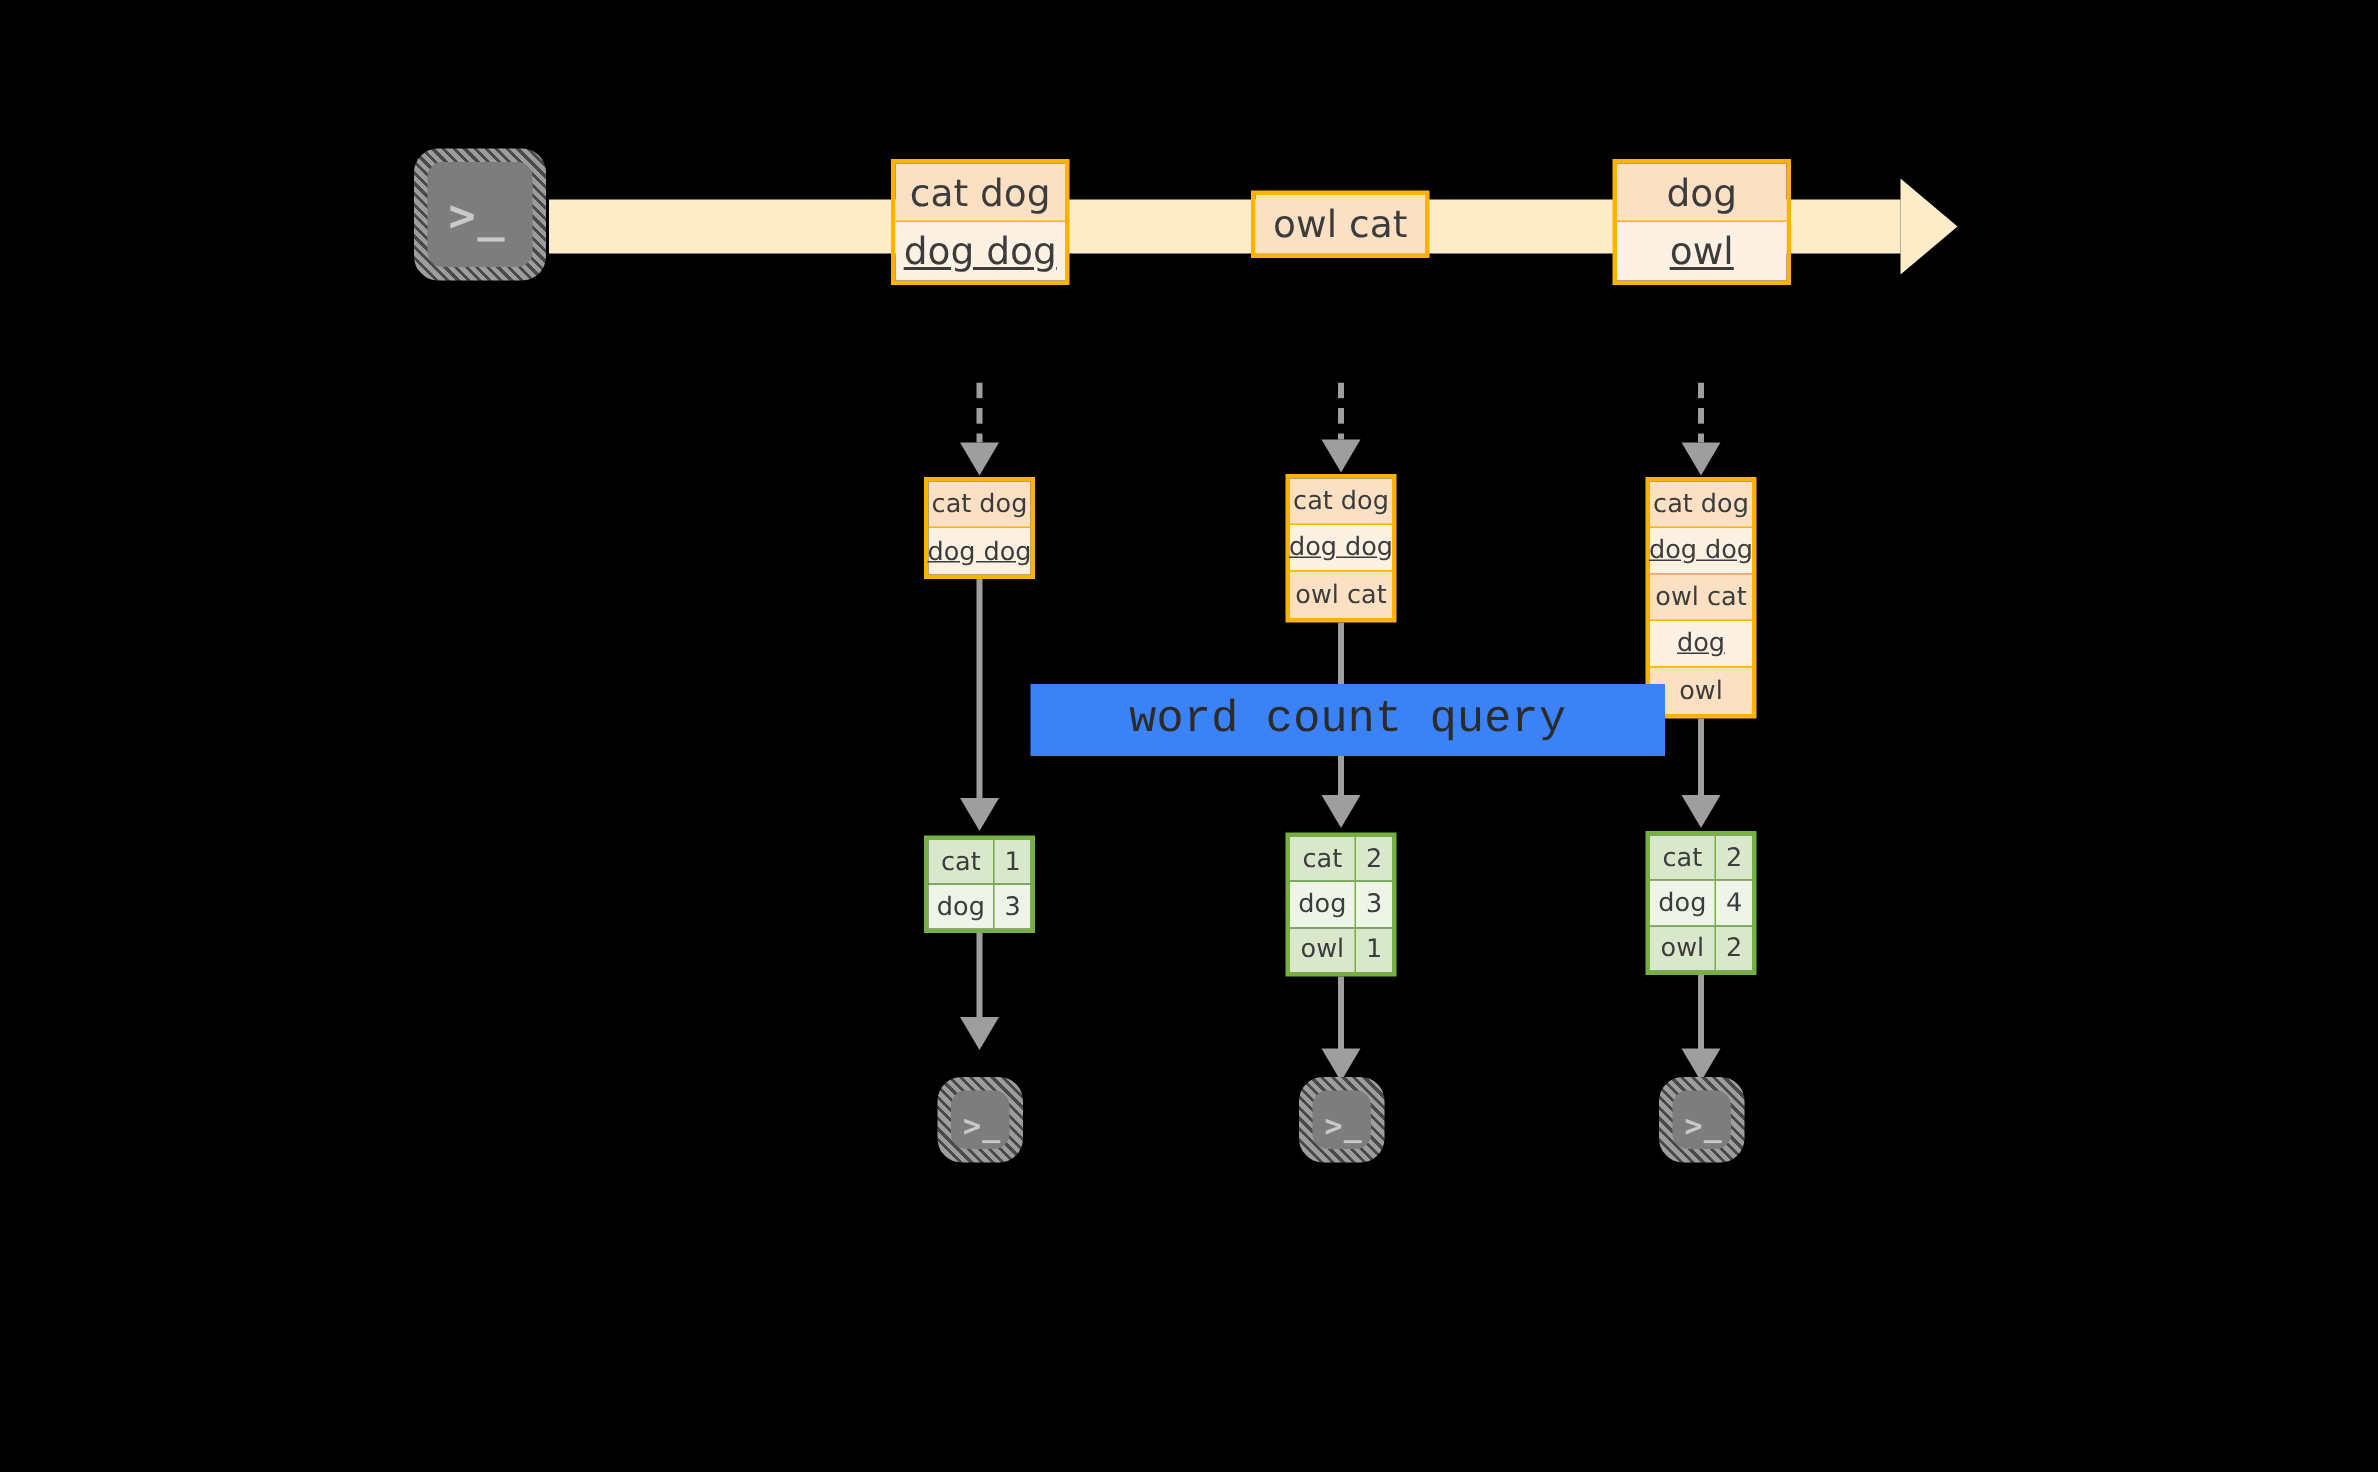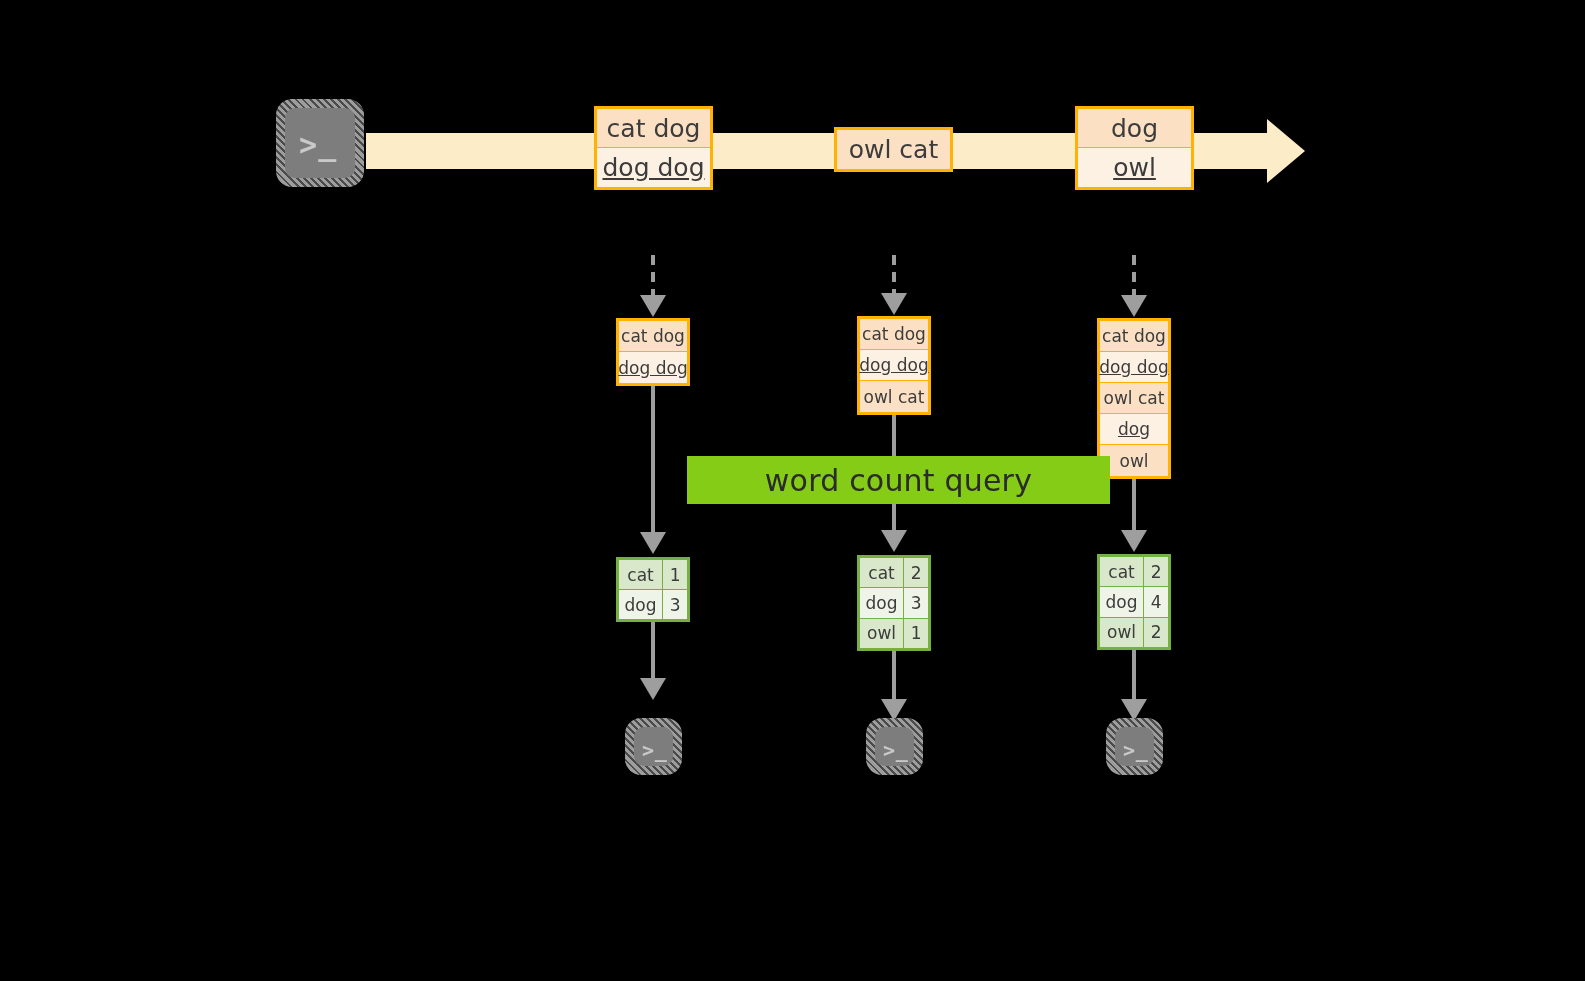--- a/index.html
+++ b/index.html
@@ -148,27 +148,28 @@
     position: absolute;
     width: 0; height: 0;
     border-left: 13px solid transparent;
     border-right: 13px solid transparent;
     border-top: 22px solid #9e9e9e;
   }
 
   
   .label-band {
     position: absolute;
-    background: #84cc16;
+    background: #3b82f6;
     display: flex;
     align-items: center;
     justify-content: center;
     color: #2b2b2b;
     font-size: 30px;
     letter-spacing: 0.2px;
+    font-family: Liberation Mono, monospace;
   }
 </style>
 </head>
 <body>
 
 <div id="stage">
 
   <div class="terminal" style="left:276px; top:99px; width:88px; height:88px;">
     <div class="hatch"></div>
     <div class="face"></div>

